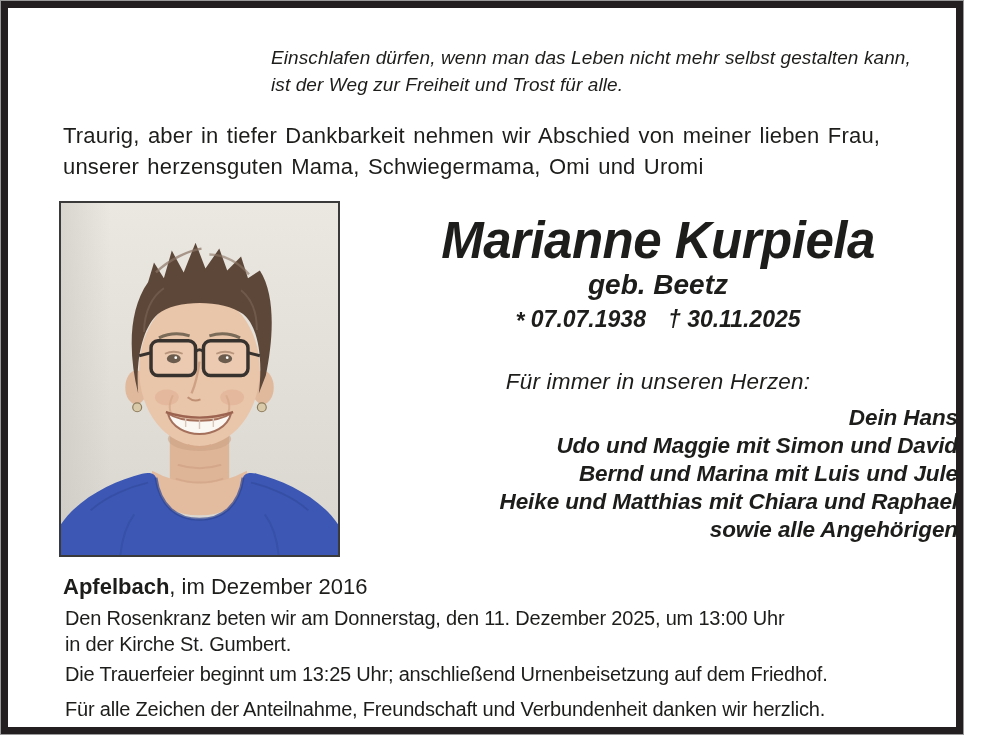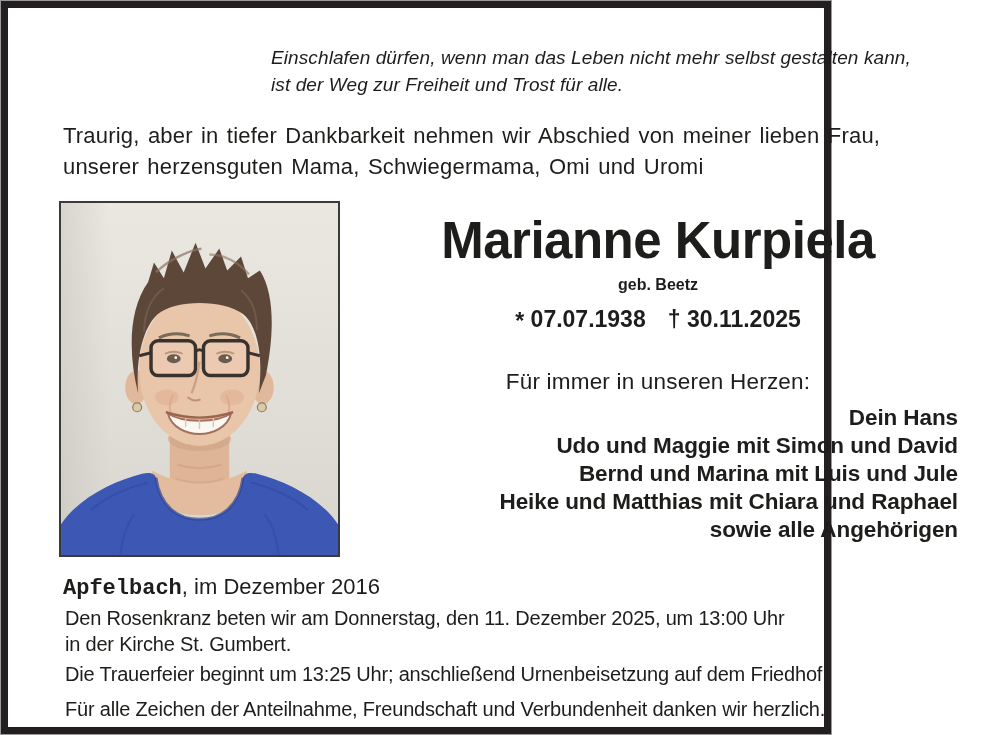--- a/index.html
+++ b/index.html
@@ -8,21 +8,21 @@
     font-family: "Liberation Sans", sans-serif;
     color: #1d1d1b;
     width: 1000px;
     height: 735px;
     position: relative;
     overflow: hidden;
   }
   .frame {
     position: absolute;
     inset: 0;
-    width: 832px;
+    width: 964px;
     height: 735px;
     border: 8px solid #231f20;
     outline: 1px solid #9a9a9a;
     outline-offset: -1px;
     background: #ffffff;
   }
   .epigraph {
     position: absolute;
     left: 263px;
     top: 36px;
@@ -51,32 +51,33 @@
     border: 2px solid #3a3a3a;
     background: #e8e4de;
   }
   .photo svg { display: block; width: 100%; height: 100%; }
   .right-col {
     position: absolute;
     left: 350px;
     top: 193px;
     width: 600px;
     text-align: center;
+    font-style: italic;
   }
   .deceased-name {
     margin-top: 13px;
     font-size: 51px;
     font-weight: bold;
     letter-spacing: -0.5px;
     line-height: 54px;
     white-space: nowrap;
   }
   .maiden-name {
     margin-top: 5px;
-    font-size: 16px;
+    font-size: 28px;
     font-weight: bold;
     line-height: 24px;
   }
   .dates {
     margin-top: 9px;
     font-size: 23px;
     font-weight: bold;
     line-height: 26px;
     white-space: nowrap;
   }
@@ -98,21 +99,21 @@
     text-align: right;
   }
   .place-line {
     position: absolute;
     left: 55px;
     top: 566px;
     font-size: 22px;
     line-height: 26px;
     white-space: nowrap;
   }
-  .place-line .place { font-weight: bold; font-family: Liberation Mono, monospace; }
+  .place-line .place { font-weight: bold; }
   .events {
     position: absolute;
     left: 57px;
     top: 597px;
     font-size: 20px;
     line-height: 26px;
     letter-spacing: -0.2px;
     white-space: nowrap;
   }
   .events .line3 { margin-top: 4px; }

